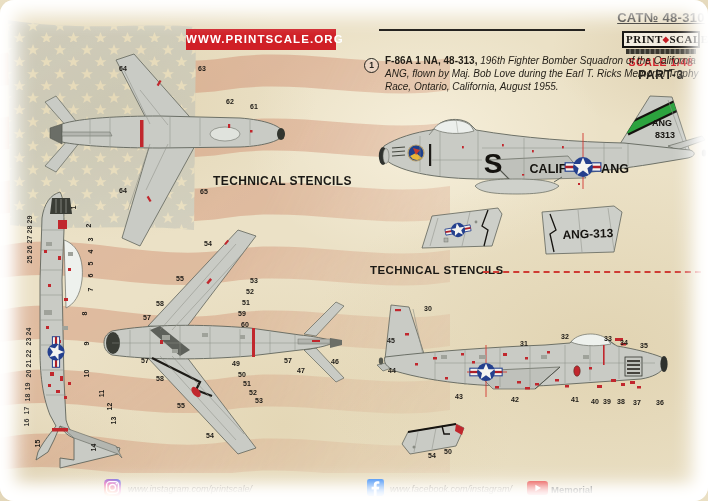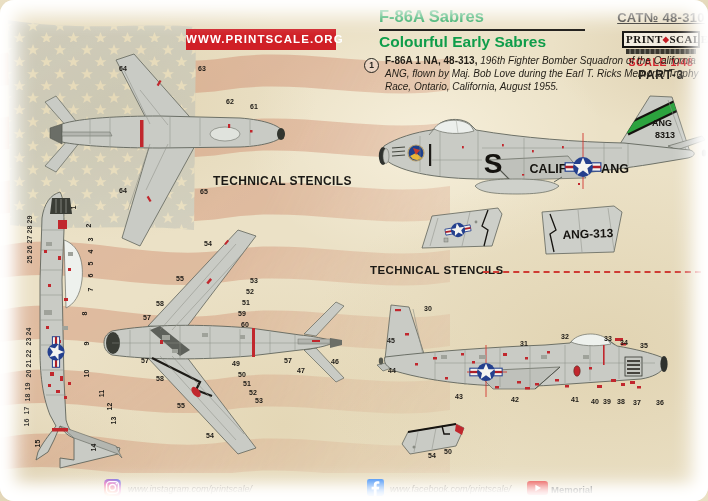--- a/index.html
+++ b/index.html
@@ -80,23 +80,21 @@
         <path d="M0,292 c75,-16 150,16 225,4 c75,-12 150,12 225,0 v32 c-75,12 -150,-12 -225,0 c-75,12 -150,-16 -225,-4 z"></path>
         <path d="M0,356 c75,-16 150,16 225,4 c75,-12 150,12 225,0 v32 c-75,12 -150,-12 -225,0 c-75,12 -150,-16 -225,-4 z"></path>
         <path d="M0,420 c75,-16 150,16 225,4 c75,-12 150,12 225,0 v32 c-75,12 -150,-12 -225,0 c-75,12 -150,-16 -225,-4 z"></path>
       </g>
       <path d="M8,2 C80,14 150,4 196,9 L194,212 C130,205 70,214 10,207 Z" fill="#b4bab5"></path>
       <path d="M8,2 C80,14 150,4 196,9 L194,212 C130,205 70,214 10,207 Z" fill="url(#stars)"></path>
     </g>
   </svg>
 
   <div class="abs banner">WWW.PRINTSCALE.ORG</div>
-  <div class="abs title">F-86A Sabres</div>
   <div class="abs title-rule"></div>
-  <div class="abs subtitle">Colourful Early Sabres</div>
 
   <div class="abs brand-block">
     <div class="cat-no">CAT№ 48-310</div>
     <div class="logo-box"><span>PRINT</span><span class="diamond">◆</span><span>SCALE</span></div>
     <div class="logo-subbar"></div>
     <div class="scale-line">SCALE 1/48</div>
     <div class="part-line">PART-3</div>
   </div>
 
   <div class="abs item-row">
@@ -496,21 +494,21 @@
       <rect width="17" height="17" rx="4.5" fill="url(#igg)"></rect>
       <rect x="2.6" y="2.6" width="11.8" height="11.8" rx="3.4" fill="none" stroke="#fff" stroke-width="1.3"></rect>
       <circle cx="8.5" cy="8.5" r="3" fill="none" stroke="#fff" stroke-width="1.3"></circle>
       <circle cx="12.4" cy="4.6" r="0.9" fill="#fff"></circle>
     </svg>
     <span class="social-text" style="left:128px;">www.instagram.com/printscale/</span>
     <svg class="abs" style="left:367px;top:0;" width="17" height="17" viewBox="0 0 17 17">
       <rect width="17" height="17" rx="2.4" fill="#1877f2"></rect>
       <path d="M9.6,17 V10.4 H11.9 L12.3,7.8 H9.6 V6.1 C9.6,5.3 9.9,4.7 11,4.7 H12.4 V2.4 C12.1,2.35 11.2,2.3 10.3,2.3 C8.2,2.3 6.8,3.6 6.8,5.9 V7.8 H4.6 V10.4 H6.8 V17 Z" fill="#fff"></path>
     </svg>
-    <span class="social-text" style="left:390px;">www.facebook.com/printscale/</span>
+    <span class="social-text" style="left:390px;">www.facebook.com/instagram/</span>
     <svg class="abs" style="left:527px;top:2px;" width="21" height="14" viewBox="0 0 21 14">
       <rect width="21" height="14" rx="3.2" fill="#e21c18"></rect>
       <path d="M8.4,3.8 L14,7 L8.4,10.2 Z" fill="#fff"></path>
     </svg>
     <span class="yt-word" style="left:551px;">Memorial</span>
   </div>
 
 </div>
 
 </body></html>

